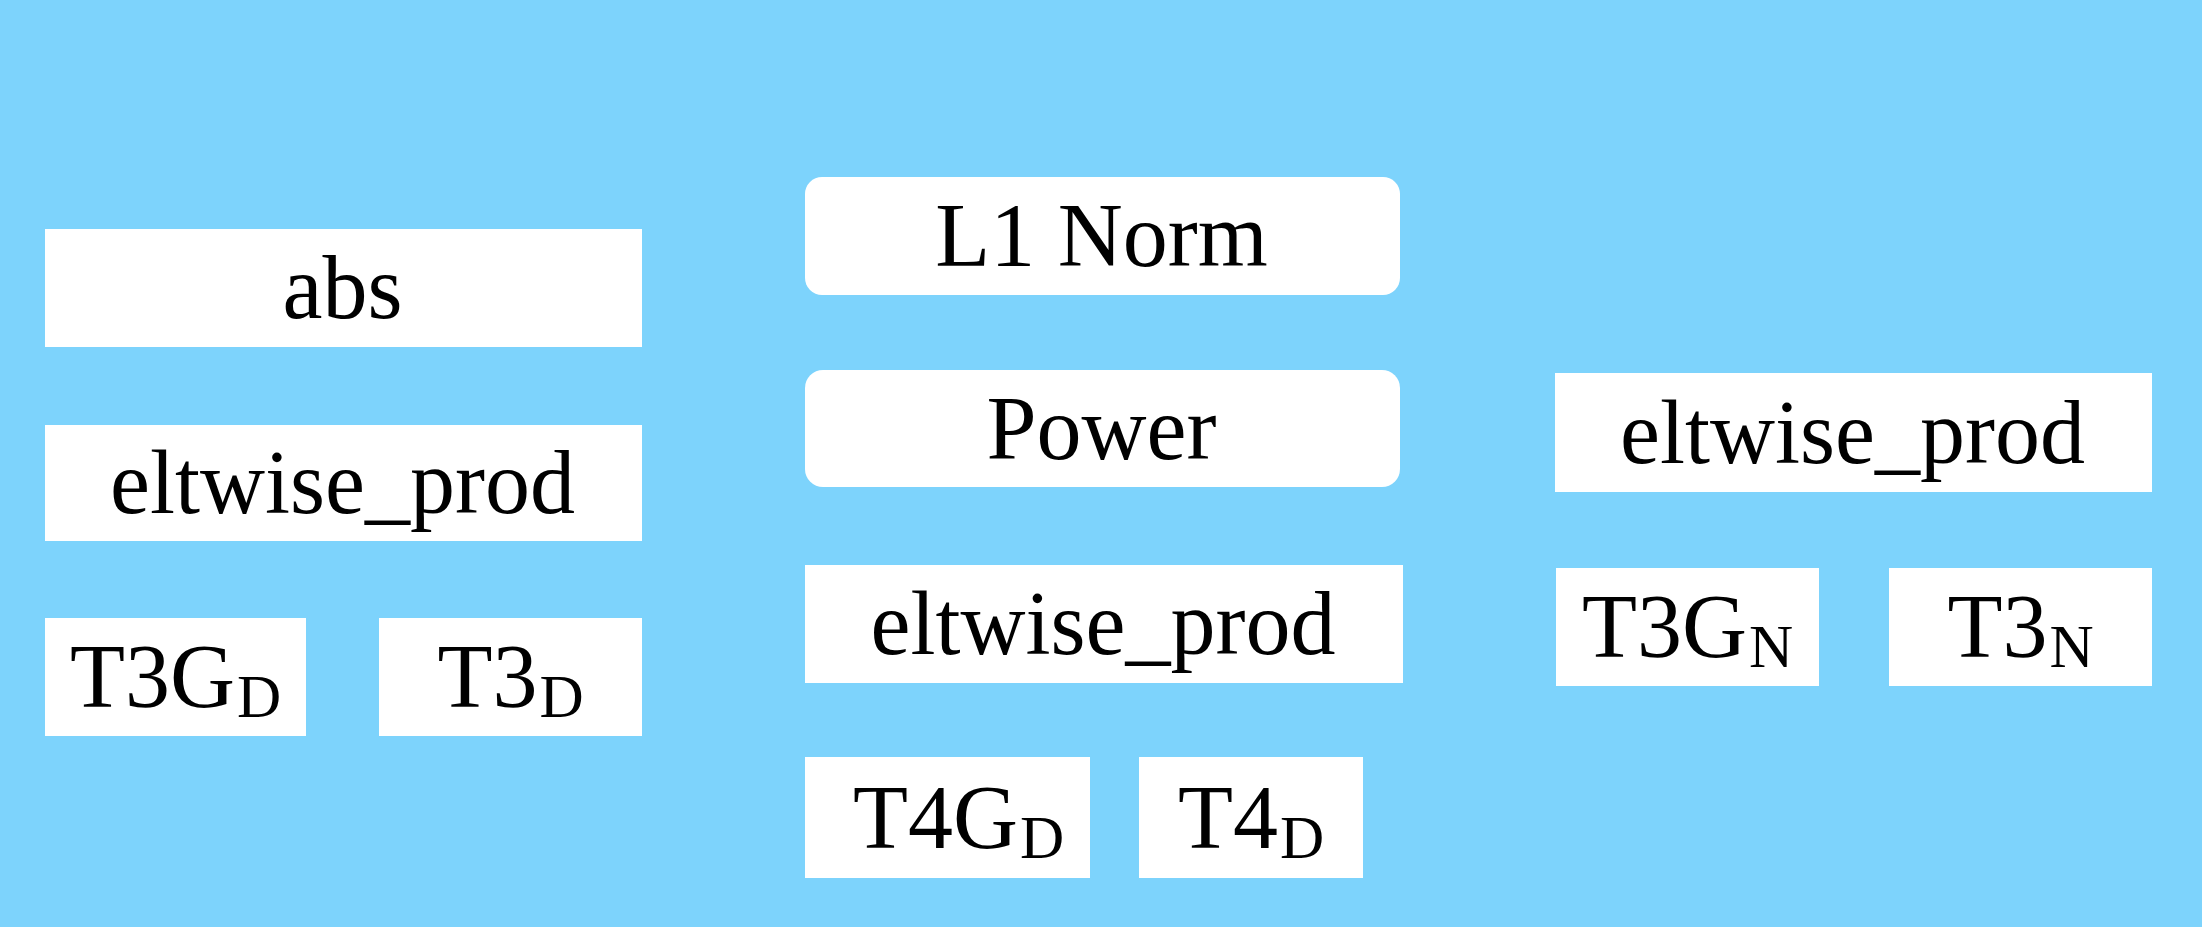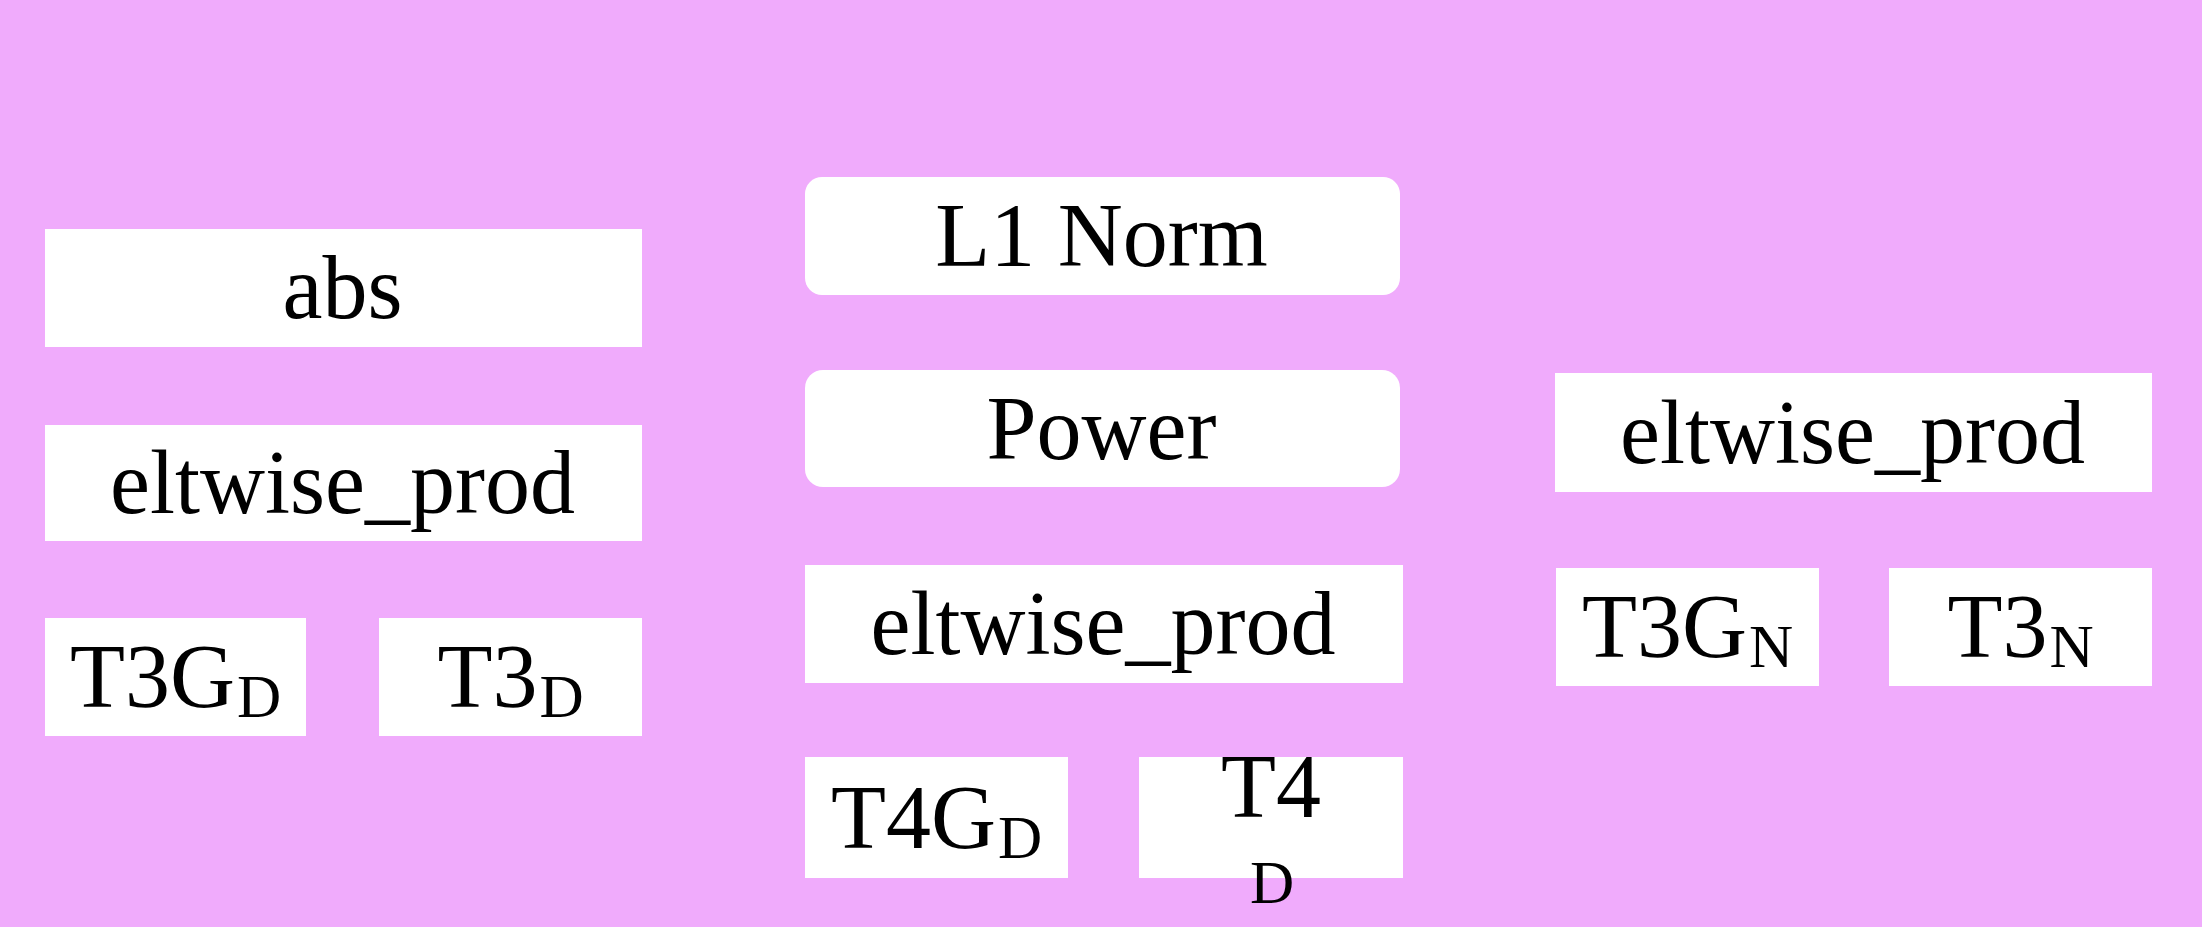--- a/index.html
+++ b/index.html
@@ -4,21 +4,21 @@
 <style>
   html, body {
     margin: 0;
     padding: 0;
     background: #000000;
   }
   .canvas {
     position: relative;
     width: 2202px;
     height: 927px;
-    background: #f0abfc;
+    background: #7dd3fc;
     overflow: hidden;
     font-family: "Liberation Serif", "DejaVu Serif", serif;
   }
   .node {
     position: absolute;
     background: #ffffff;
     color: #000000;
     display: flex;
     align-items: center;
     justify-content: center;
@@ -69,26 +69,26 @@
   <div class="node" style="left:805px; top:370px; width:595px; height:117px;border-radius:18px;">
     <span class="main">Power</span>
       <span class="sub"></span>
   </div>
 
   <div class="node" style="left:805px; top:565px; width:598px; height:118px;">
     <span class="main">eltwise_prod</span>
       <span class="sub"></span>
   </div>
 
-  <div class="node" style="left:805px; top:757px; width:263px; height:121px;">
+  <div class="node" style="left:805px; top:757px; width:263px; height:121px;padding-left:22px;">
     <span class="main">T4G</span>
       <span class="sub">D</span>
   </div>
 
-  <div class="node" style="left:1139px; top:757px; width:264px; height:121px;flex-direction:column;">
+  <div class="node" style="left:1139px; top:757px; width:224px; height:121px;">
     <span class="main">T4</span>
       <span class="sub">D</span>
   </div>
 
   <div class="node" style="left:1555px; top:373px; width:597px; height:119px;">
     <span class="main">eltwise_prod</span>
       <span class="sub"></span>
   </div>
 
   <div class="node" style="left:1556px; top:568px; width:263px; height:118px;">

